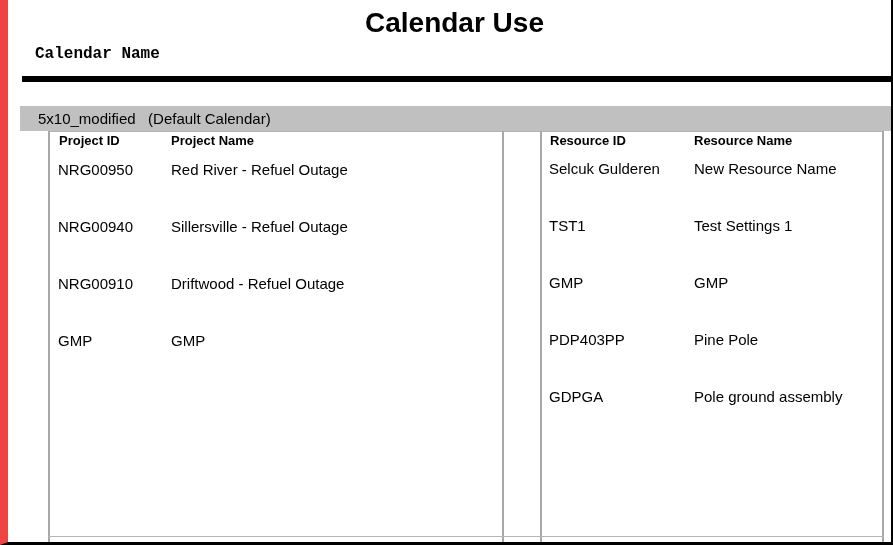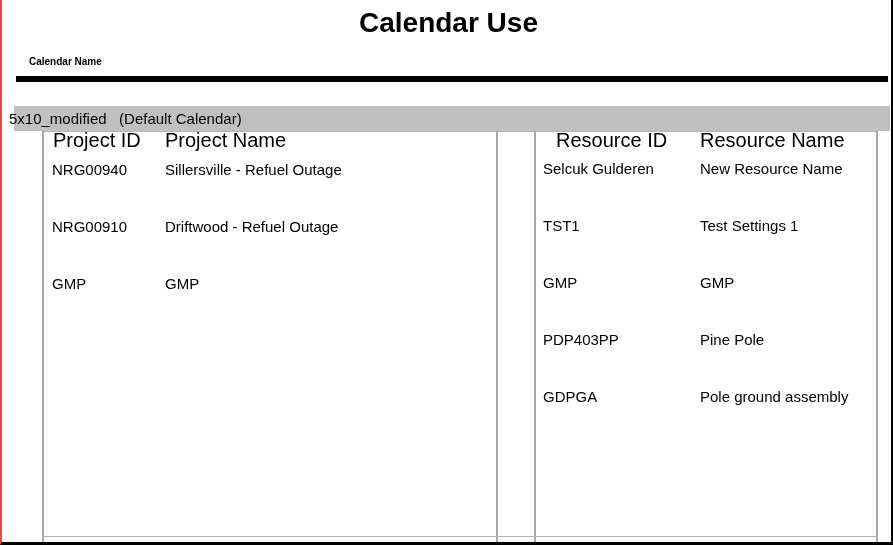--- a/index.html
+++ b/index.html
@@ -11,21 +11,21 @@
   body {
     font-family: "Liberation Sans", sans-serif;
     color: #000000;
   }
   .page {
     position: relative;
     width: 893px;
     height: 545px;
     background: #ffffff;
     box-sizing: border-box;
-    border-left: 2px solid #ef4444;
+    border-left: 8px solid #ef4444;
     border-right: 2px solid #000000;
     border-bottom: 3px solid #000000;
     overflow: hidden;
   }
 
   
   .doc-title {
     position: absolute;
     left: 0;
     top: 6px;
@@ -34,24 +34,25 @@
     font-size: 28px;
     font-weight: bold;
     letter-spacing: 0px;
     line-height: 34px;
   }
 
   
   .col-label {
     position: absolute;
     left: 27px;
-    top: 52px;
-    font-size: 10px;
+    top: 44px;
+    font-size: 16px;
     font-weight: bold;
     line-height: 20px;
+    font-family: Liberation Mono, monospace;
   }
 
   
   .thick-rule {
     position: absolute;
     left: 14px;
     top: 76px;
     width: 872px;
     height: 6px;
     background: #000000;
@@ -61,21 +62,21 @@
   .group-band {
     position: absolute;
     left: 12px;
     top: 106px;
     width: 876px;
     height: 25px;
     background: #c0c0c0;
   }
   .group-band-text {
     position: absolute;
-    left: 7px;
+    left: 30px;
     top: 109px;
     font-size: 15px;
     line-height: 19px;
     white-space: pre;
   }
 
   
   .vline {
     position: absolute;
     width: 2px;
@@ -110,22 +111,22 @@
   }
   .panel.left  { left: 42px;  width: 452px; }
   .panel.right { left: 534px; width: 340px; }
 
   .tbl {
     border-collapse: collapse;
     table-layout: fixed;
     width: 100%;
   }
   .tbl th {
-    font-size: 20px;
-    font-weight: normal;
+    font-size: 13px;
+    font-weight: bold;
     text-align: left;
     padding: 0;
     vertical-align: top;
     line-height: 19px;
   }
   .tbl td {
     font-size: 15px;
     font-weight: normal;
     text-align: left;
     padding: 0;
@@ -141,21 +142,21 @@
   .panel.left  .data-row td { height: 57px; }
   .panel.right .data-row td { height: 57px; }
 
   
   .panel.left  .c-id   { width: 112px; padding-left: 8px; }
   .panel.left  .c-name { width: 340px; padding-left: 0px; }
   .panel.right .c-id   { width: 144px; padding-left: 7px; }
   .panel.right .c-name { width: 196px; padding-left: 0px; }
 
   .panel.left .hdr-row .c-id   { padding-left: 9px; }
-  .panel.right .hdr-row .c-id  { padding-left: 20px; }
+  .panel.right .hdr-row .c-id  { padding-left: 8px; }
 
   .wrap-id { word-break: break-word; }
 </style>
 </head>
 <body>
 
 <div class="page">
 
   <div class="doc-title">Calendar Use</div>
 
@@ -176,20 +177,24 @@
   <div class="panel left">
     <table class="tbl">
       <thead>
         <tr class="hdr-row">
           <th class="c-id">Project ID</th>
           <th class="c-name">Project Name</th>
         </tr>
       </thead>
       <tbody>
         <tr class="data-row">
+          <td class="c-id wrap-id">NRG00950</td>
+          <td class="c-name">Red River - Refuel Outage</td>
+        </tr>
+        <tr class="data-row">
           <td class="c-id wrap-id">NRG00940</td>
           <td class="c-name">Sillersville - Refuel Outage</td>
         </tr>
         <tr class="data-row">
           <td class="c-id wrap-id">NRG00910</td>
           <td class="c-name">Driftwood - Refuel Outage</td>
         </tr>
         <tr class="data-row">
           <td class="c-id wrap-id">GMP</td>
           <td class="c-name">GMP</td>

